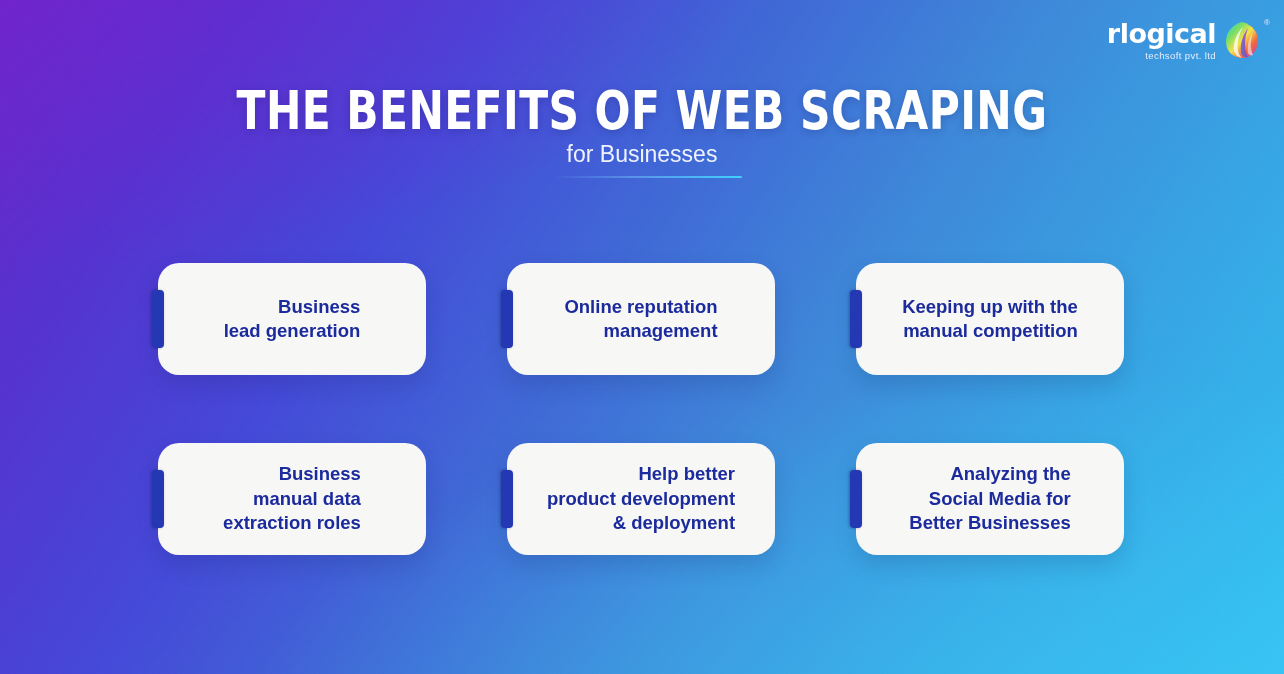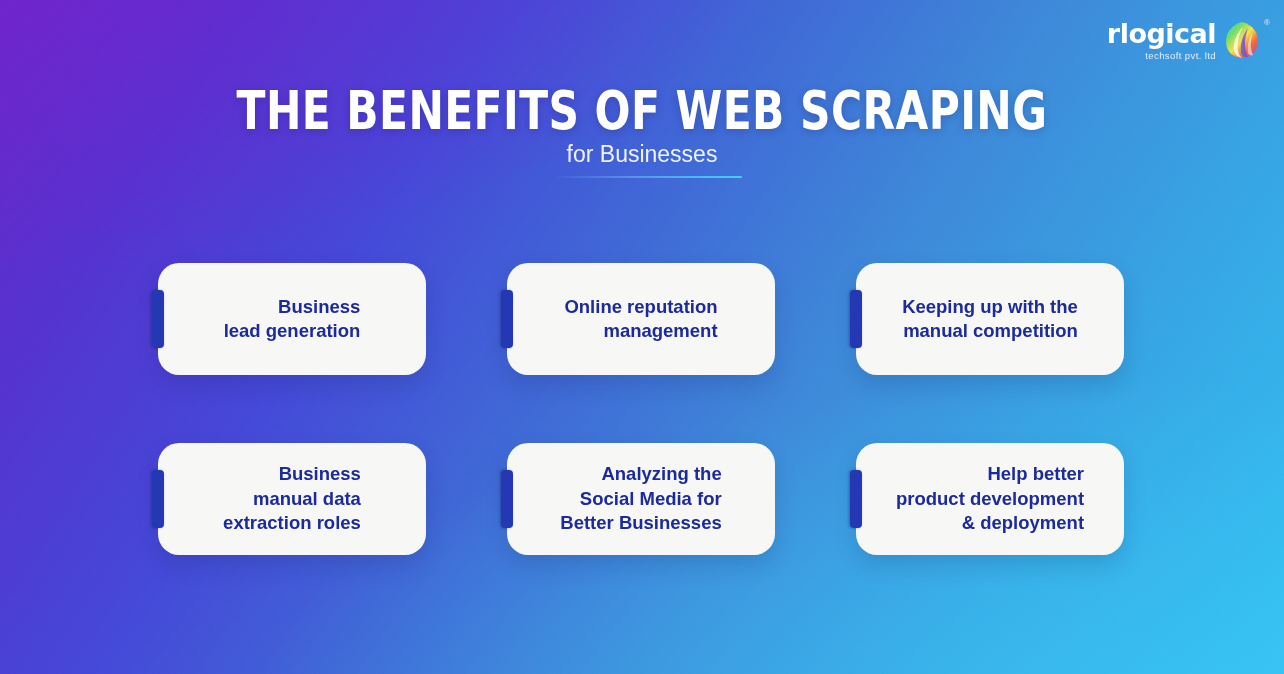--- a/index.html
+++ b/index.html
@@ -198,26 +198,26 @@
 
     <div class="card tall">
       <span class="card-accent"></span>
       <div class="card-text">Business
 manual data
 extraction roles</div>
     </div>
 
     <div class="card tall">
       <span class="card-accent"></span>
+      <div class="card-text">Help better
+product development
+&amp; deployment</div>
+    </div>
+
+    <div class="card tall">
+      <span class="card-accent"></span>
       <div class="card-text">Analyzing the
 Social Media for
 Better Businesses</div>
     </div>
 
-    <div class="card tall">
-      <span class="card-accent"></span>
-      <div class="card-text">Help better
-product development
-&amp; deployment</div>
-    </div>
-
   </div>
 </div>
 
 </body></html>

